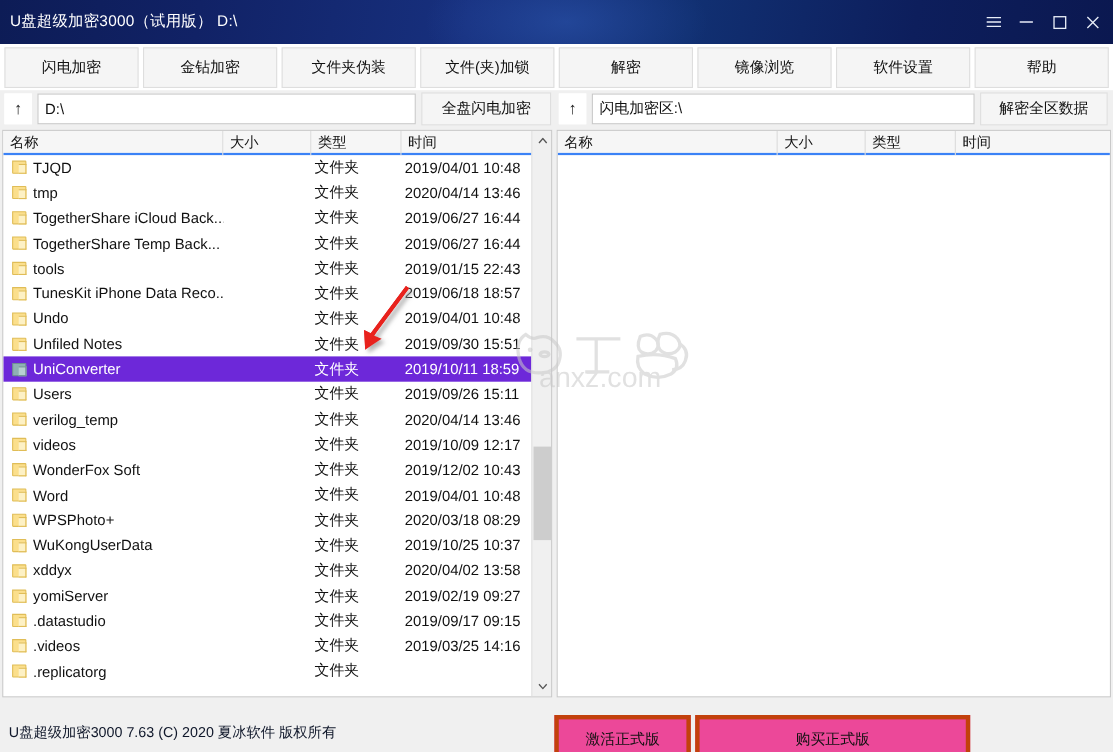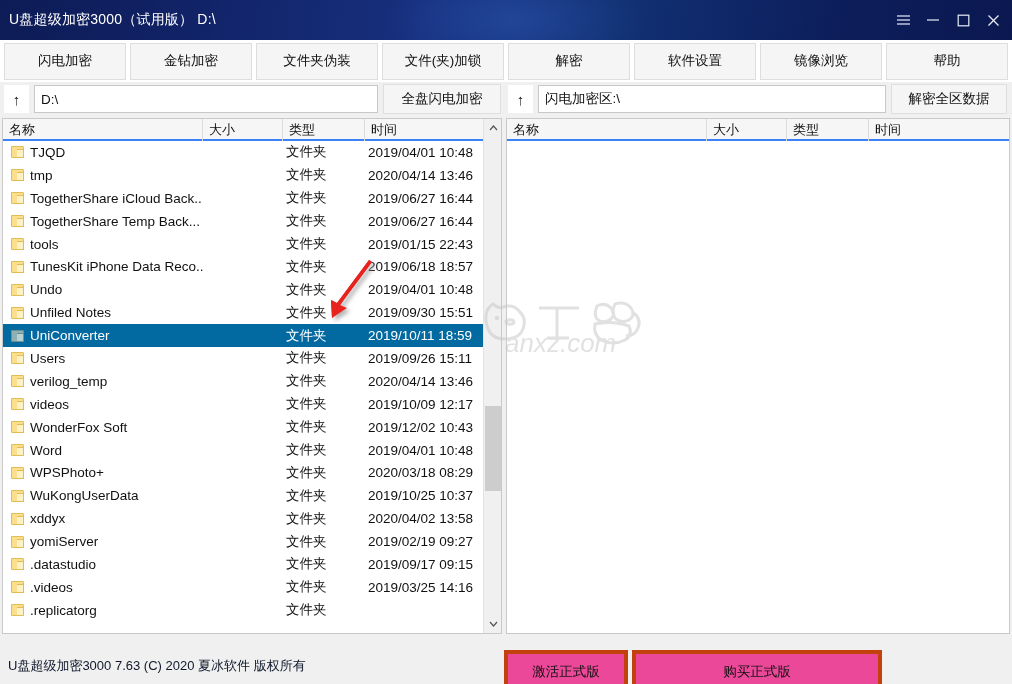--- a/index.html
+++ b/index.html
@@ -90,21 +90,21 @@
   .ch.name { width: 200px; }
   .ch.size { width: 80px; }
   .ch.type { width: 82px; }
   .ch.time { flex: 1; border-right: none; }
 
   .rows { position: relative; }
   .row {
     display: flex; align-items: center; height: 22.9px;
     font-size: 13.5px; color: #111; cursor: default; white-space: nowrap;
   }
-  .row.sel { background: #0369a1; color: #ffffff; justify-content: center; }
+  .row.sel { background: #6d28d9; color: #ffffff; justify-content: center; }
   .cell { height: 22.9px; display: flex; align-items: center; overflow: hidden; }
   .cell.name { width: 200px; padding-left: 8px; gap: 6px; }
   .cell.size { width: 80px; }
   .cell.type { width: 82px; padding-left: 3px; }
   .cell.time { flex: 1; padding-left: 3px; }
 
   .folder { width: 13px; height: 12px; position: relative; flex: 0 0 auto; }
   .folder .body {
     position: absolute; left: 0; top: 0; width: 13px; height: 12px;
     background: #fbdf8c; border: 1px solid #e0bd57; border-radius: 0 1px 1px 1px;
@@ -156,22 +156,22 @@
     height: 44px; background: #ec4899; border: 4px solid #c2410c;
     display: flex; align-items: center; justify-content: center;
     font-size: 13.5px; color: #111; cursor: default; white-space: nowrap;
   }
   .fbtn.activate { width: 124px; }
   .fbtn.buy { width: 250px; }
   .fbtn.exit { width: 122px; margin-top: 40px; }
 
   
   .watermark {
-    position: absolute; left: 477px; top: 292px; width: 200px; height: 96px;
-    pointer-events: none; opacity: .55; font-style: italic;
+    position: absolute; left: 462px; top: 292px; width: 200px; height: 96px;
+    pointer-events: none; opacity: .55;
   }
   .arrow-annotation { position: absolute; left: 310px; top: 258px; pointer-events: none; }
 </style>
 </head>
 <body>
 
 <div id="app">
 
   <div class="titlebar">
     <div class="title-text">U盘超级加密3000（试用版）  D:\</div>
@@ -205,22 +205,22 @@
       </div>
     </div>
   </div>
 
   <div class="toolbar">
     <div class="tbtn">闪电加密</div>
     <div class="tbtn">金钻加密</div>
     <div class="tbtn">文件夹伪装</div>
     <div class="tbtn">文件(夹)加锁</div>
     <div class="tbtn">解密</div>
+    <div class="tbtn">镜像浏览</div>
     <div class="tbtn">软件设置</div>
-    <div class="tbtn">镜像浏览</div>
     <div class="tbtn">帮助</div>
   </div>
 
   <div class="pathrow left">
     <div class="upbtn">↑</div>
     <div class="pathinput" title="D:\">D:\</div>
     <div class="actionbtn">全盘闪电加密</div>
   </div>
 
   <div class="pathrow right">

